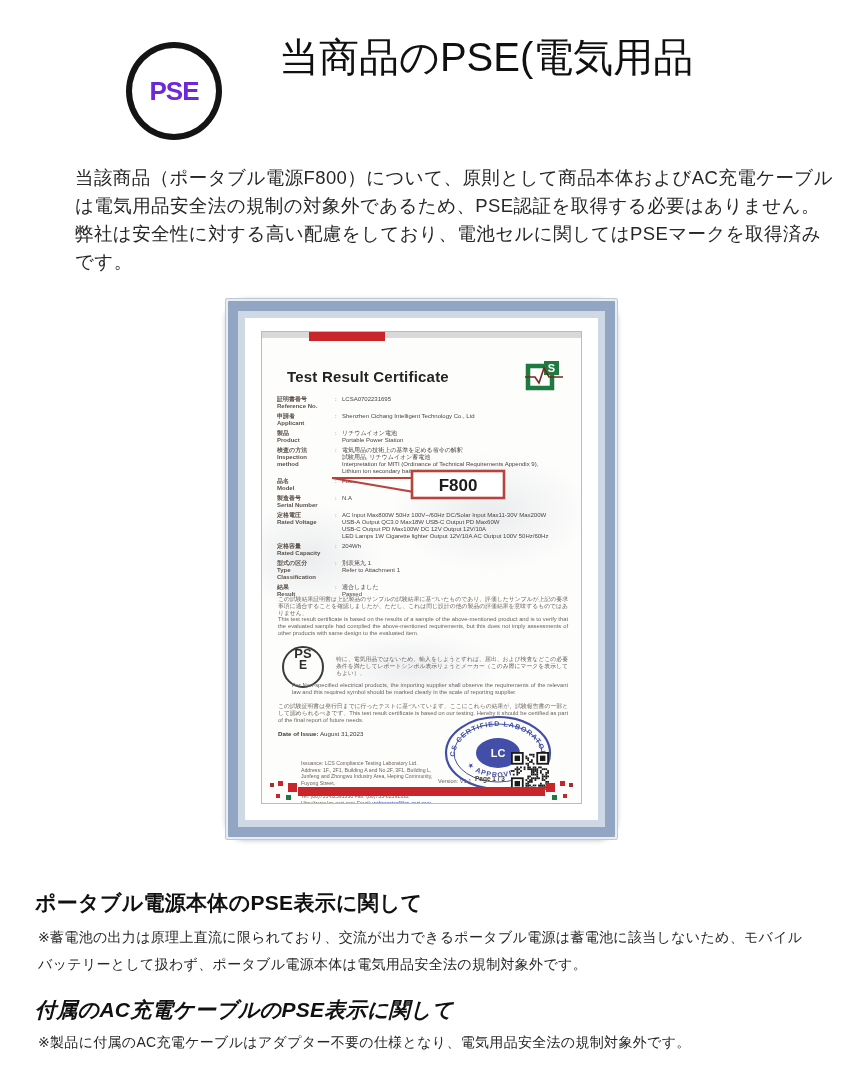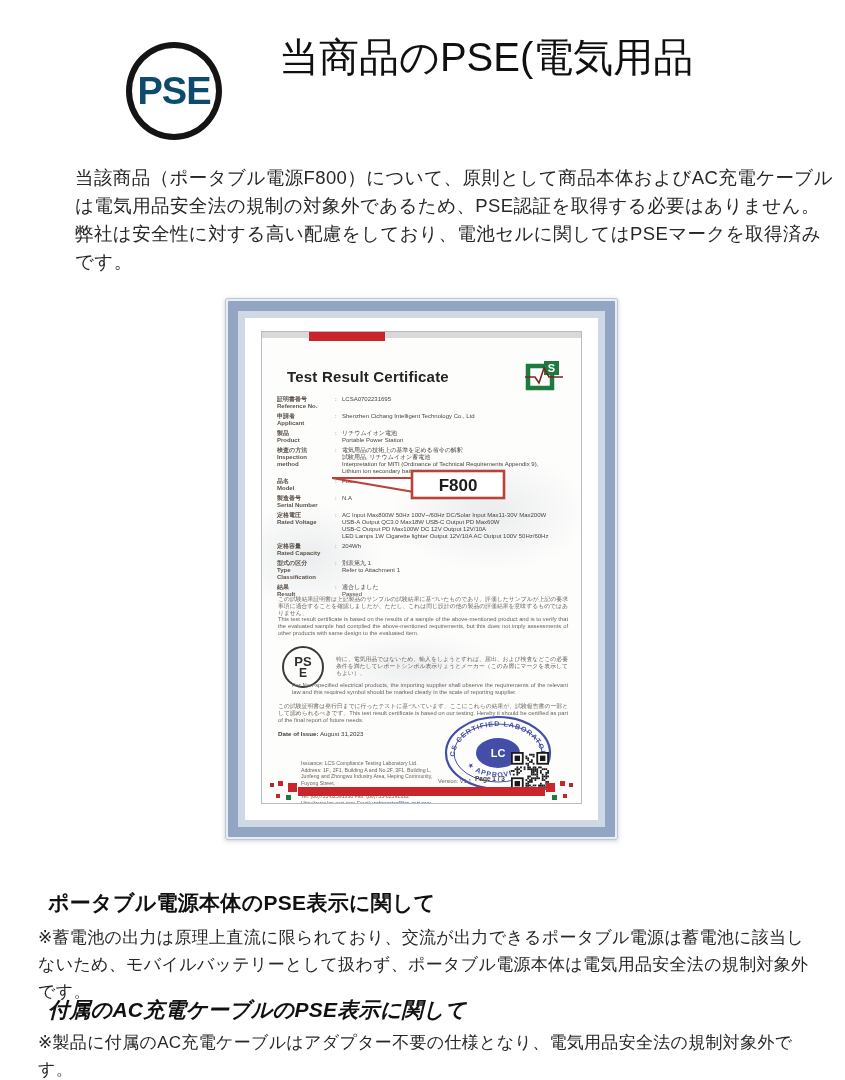--- a/index.html
+++ b/index.html
@@ -6,37 +6,37 @@
   html,body { background:#ffffff; }
   body {
     width:845px; height:1080px; position:relative; overflow:hidden;
     font-family:"Liberation Sans","DejaVu Sans",sans-serif; color:#222;
   }
   
   .pse-logo {
     position:absolute; left:126px; top:42px; width:96px; height:98px;
     border:6px solid #141414; border-radius:50%;
     display:flex; align-items:center; justify-content:center;
-    font-size:38px; font-weight:800; letter-spacing:-1px; color:#0c4a6e;
+    font-size:26px; font-weight:800; letter-spacing:-1px; color:#6d28d9;
   }
   .page-title {
     position:absolute; left:239px; top:26px;
     font-size:40px; line-height:62px; font-weight:400; color:#101010;
     letter-spacing:0px;
     margin-left:40px;
   }
   .intro {
     position:absolute; left:47px; top:164px; width:760px;
     font-size:18.5px; line-height:28px; color:#272727; letter-spacing:0.4px;
     white-space:pre-line;
     margin-left:28px;
   }
   
   .cert { position:absolute; left:225px; top:298px; width:393px; height:542px;
-          box-shadow:0 1px 4px rgba(40,60,90,.25); }
+          box-shadow:0 1px 4px rgba(40,60,90,.25);border-radius:21px; }
   .frame-outer { position:absolute; inset:0; background:#e8edf4; border:1px solid #bfc9d6; border-radius:2px; }
   .frame-band  { position:absolute; inset:3px;  background:#92a5c3; border-radius:1px; }
   .frame-inner { position:absolute; inset:13px; background:#cfd9e6; }
   .frame-mat   { position:absolute; inset:20px; background:#ffffff; }
   .paper {
     position:absolute; left:36px; right:36px; top:33px; bottom:36px;
     background:#fdfdfc; border:1px solid #b8bcc2; overflow:hidden;
   }
   .map-blob { position:absolute; border-radius:50%; opacity:.22; pointer-events:none; }
   .blob-a { right:-10px; top:120px; width:200px; height:120px;
@@ -55,41 +55,41 @@
   .row { display:flex; align-items:flex-start; margin-bottom:3px; }
   .lbl { width:57px; flex:none; font-size:6px; line-height:7px; color:#5a5149; font-weight:700; }
   .lbl span { display:block; white-space:pre-line; }
   .val { flex:1; font-size:6px; line-height:7px; color:#4a443f; white-space:pre-line; position:relative; padding-left:8px; }
   .val::before { content:":"; position:absolute; left:1px; top:0; color:#5a5149; }
   
   .note { position:absolute; font-size:5.8px; line-height:7.2px; color:#6b645d; white-space:pre-line; text-align:justify; }
   .pse-mark {
     position:absolute; left:20px; top:314px; width:42px; height:42px;
     border:2.5px solid #3a3a3a; border-radius:50%; color:#2e2e2e;
-    display:flex; flex-direction:column; align-items:center; justify-content:center;
+    display:flex; flex-direction:column; align-items:center; 
     font-weight:800;
   }
   .pse-mark .t { font-size:13px; line-height:12px; letter-spacing:0; }
   .pse-mark .b { font-size:12px; line-height:11px; }
   .date-line { position:absolute; left:16px; top:398px; font-size:6.2px; color:#3f3a35; }
   .date-line .dl { font-weight:800; }
   .stamp { position:absolute; right:28px; top:382px; width:110px; height:78px; opacity:.92; }
   .qr { position:absolute; left:249px; top:420px; width:38px; height:38px; }
   .cert-footer { position:absolute; left:39px; top:428px; width:150px;
                  font-size:5.2px; line-height:6.6px; color:#6b645d; }
   .cert-footer .link { color:#2b3fbf; text-decoration:underline; }
   .version { position:absolute; left:176px; top:446px; font-size:5.6px; color:#6b645d; }
   .pageno  { position:absolute; left:213px; top:443px; font-size:6.5px; font-weight:800; color:#3f3a35; }
   .bottom-red { position:absolute; left:36px; right:36px; top:455px; height:9px; background:#c9252b; }
   .decor { position:absolute; inset:0; pointer-events:none; }
   
   .callout-svg { position:absolute; inset:0; pointer-events:none; }
   
-  .sec-head { position:absolute; left:48px; font-size:21px; font-weight:800; color:#111; letter-spacing:.3px; }
-  .sec-body { position:absolute; left:38px; width:774px; font-size:17px; line-height:27px; color:#272727; letter-spacing:.3px; white-space:pre-line; }
+  .sec-head { position:absolute; left:35px; font-size:21px; font-weight:800; color:#111; letter-spacing:.3px; }
+  .sec-body { position:absolute; left:38px; width:774px; font-size:14px; line-height:27px; color:#272727; letter-spacing:.3px; white-space:pre-line; }
   .sh1 { top:889px; } .sb1 { top:924px; }
   .sh2 { top:996px;font-style:italic; } .sb2 { top:1029px; }
 </style>
 </head>
 <body>
 
 <div class="pse-logo">
   <span>PSE</span>
 </div>
 <h1 class="page-title"><span>当商品のPSE(電気用品</span><br></h1>

